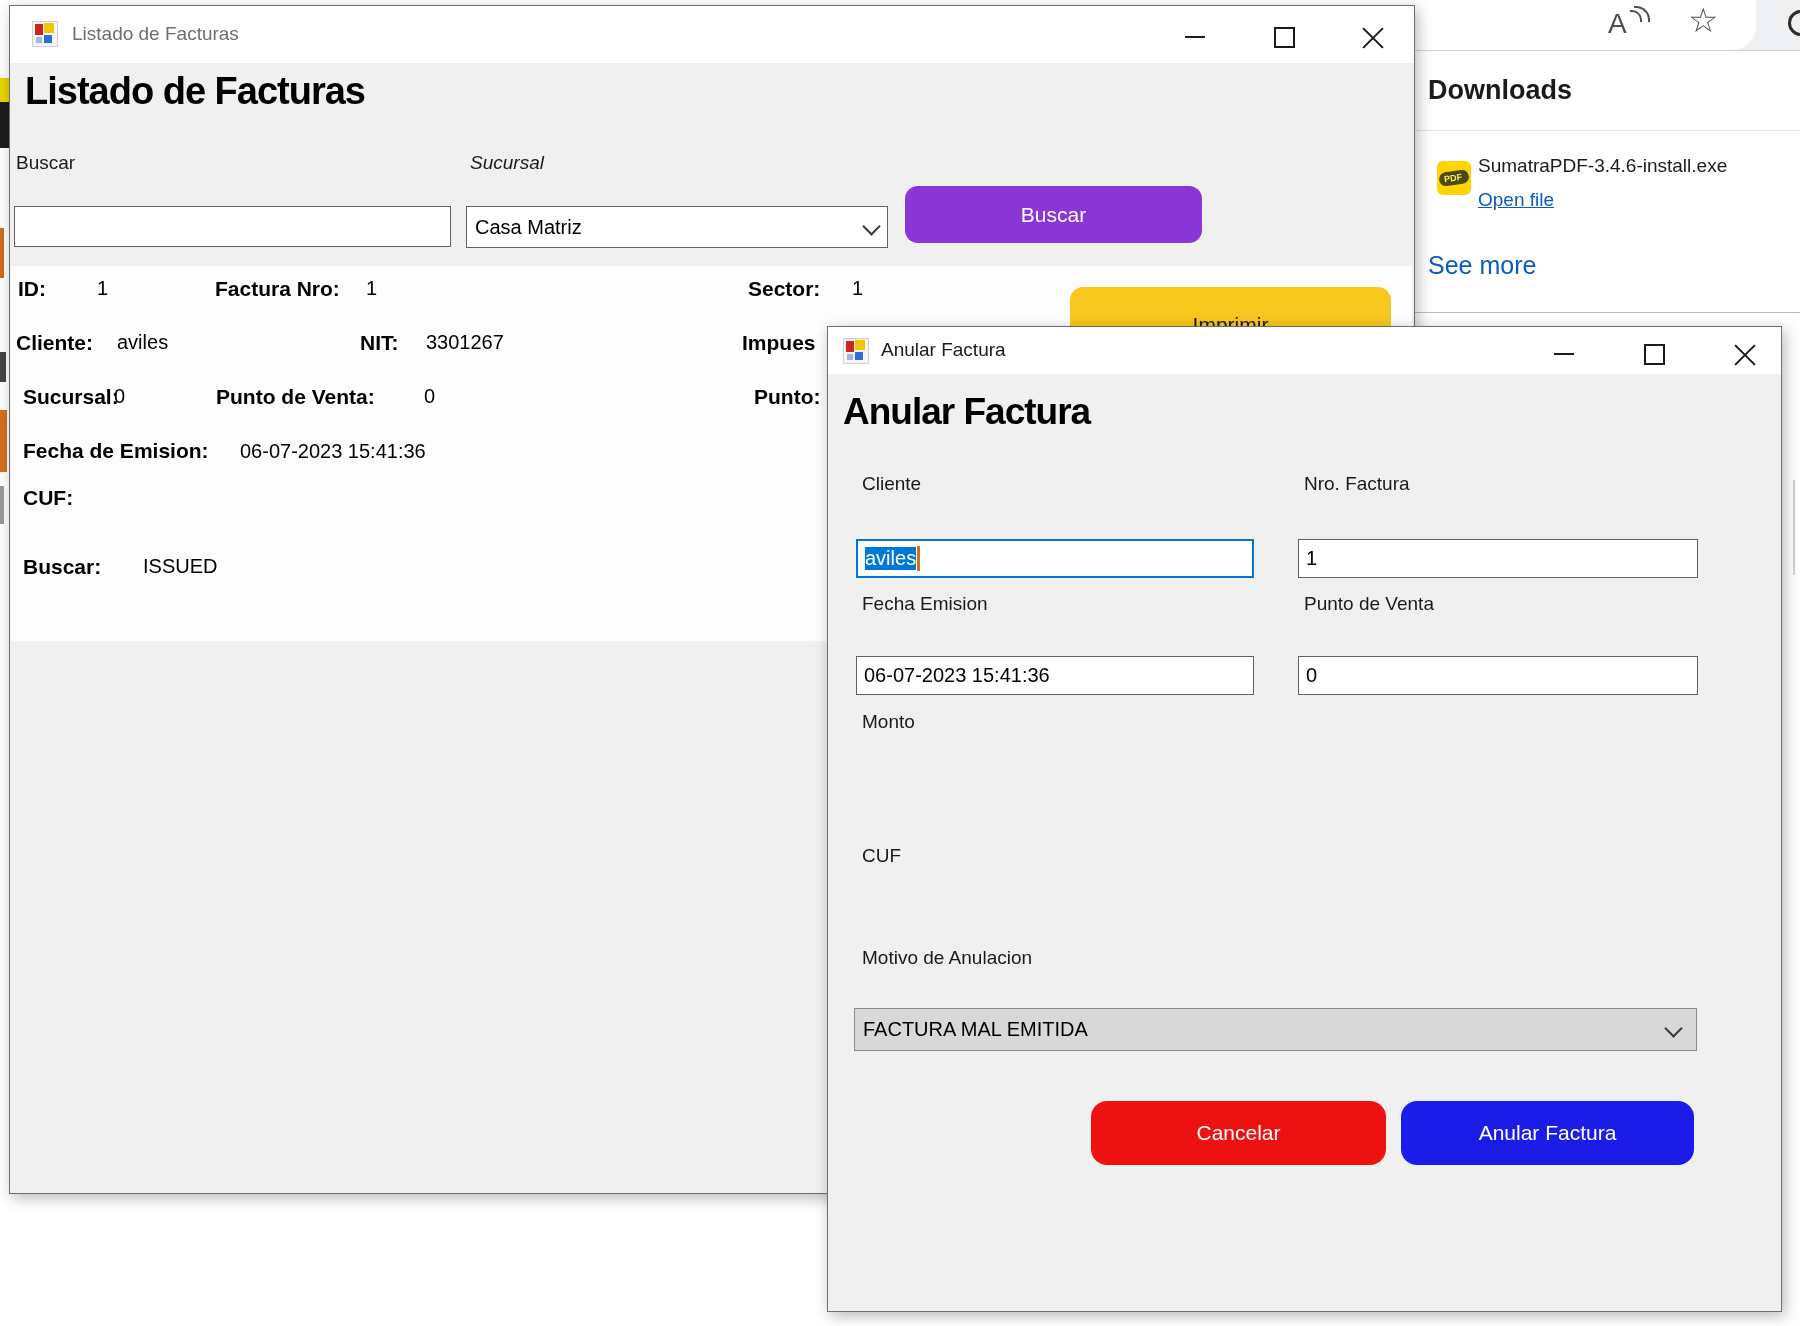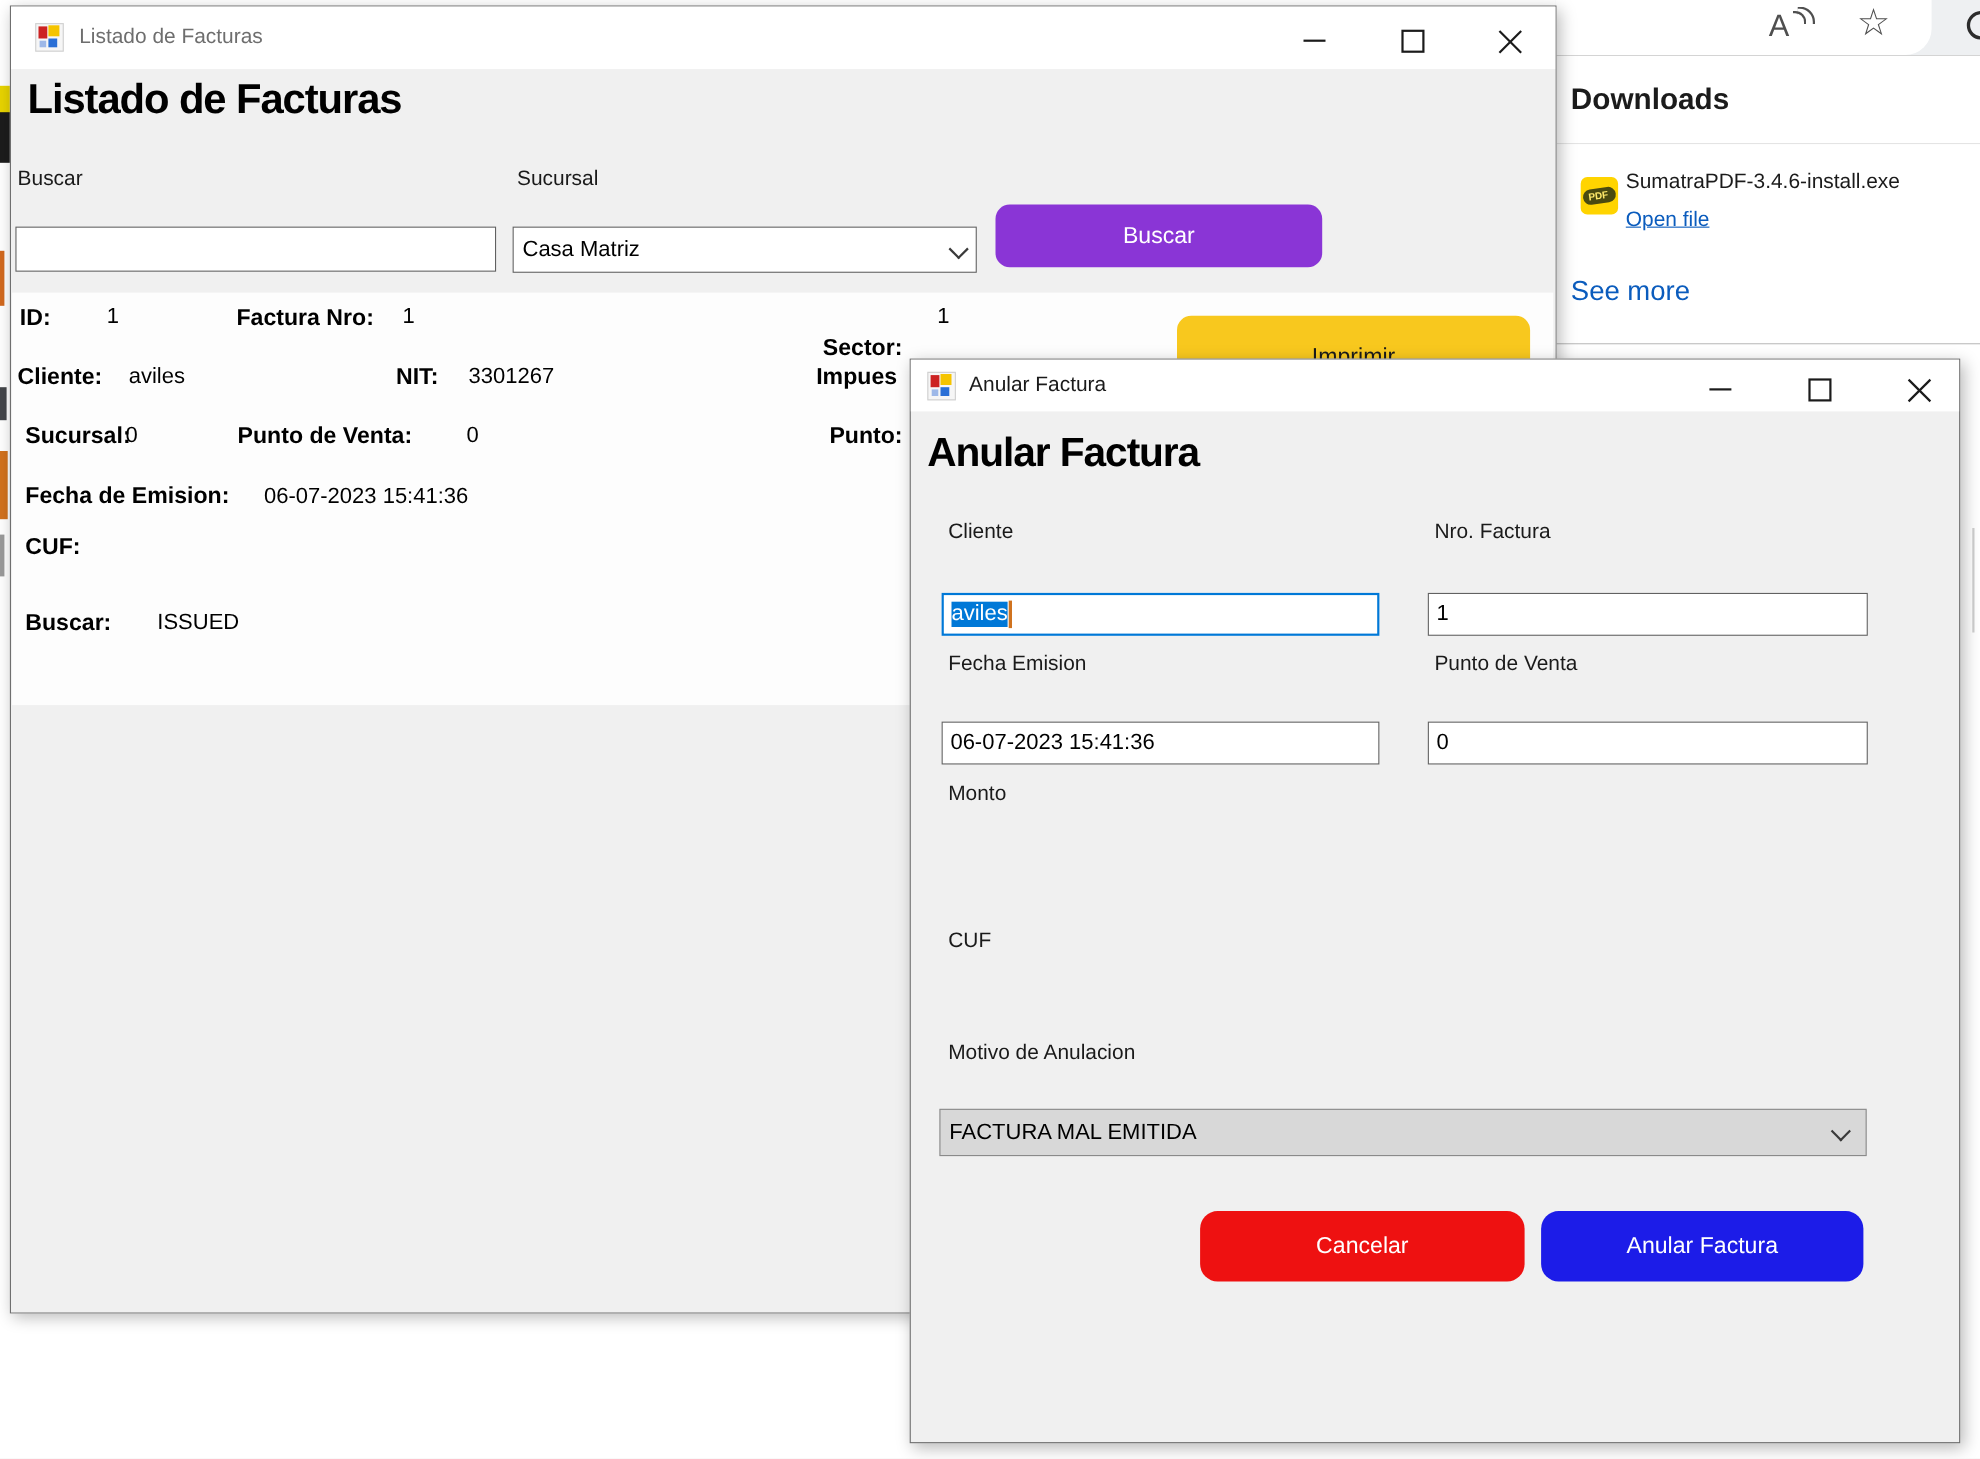--- a/index.html
+++ b/index.html
@@ -92,38 +92,38 @@
   </div>
   <div class="abs" style="left:0;top:57px;right:0;bottom:0;background:#f0f0f0;"></div>
 
   <div class="abs" style="left:1px;top:260px;width:1401px;height:375px;background:#fdfdfd;"></div>
 </div>
 
 <div class="abs" style="left:0;top:0;width:1800px;height:1326px;z-index:11;pointer-events:none;">
   <div class="abs h1" style="left:25px;top:70px;">Listado de Facturas</div>
 
   <div class="abs lbl" style="left:16px;top:152px;">Buscar</div>
-  <div class="abs lbl" style="left:470px;top:152px;">Sucursal</div>
+  <div class="abs lbl" style="left:470px;top:152px;font-style:italic;">Sucursal</div>
 
   <div class="tbox" style="left:14px;top:206px;width:437px;height:41px;pointer-events:auto;">
     <input value="" style="">
   </div>
   <div class="combo" style="left:466px;top:206px;width:422px;height:42px;pointer-events:auto;">
     <span>Casa Matriz</span>
     <span class="chev" style="left:398px;top:13px;"></span>
   </div>
   <div class="btn" style="left:905px;top:186px;width:297px;height:57px;background:#8a35d6;border-radius:13px;pointer-events:auto;">Buscar</div>
 
   <div class="btn" style="left:1070px;top:287px;width:321px;height:60px;background:#f8c81e;color:#1a1a1a;border-radius:13px;align-items:flex-start;padding-top:26px;box-sizing:border-box;pointer-events:auto;">Imprimir</div>
 
   <span class="abs dlbl" style="left:18px;top:277px;">ID:</span>
   <span class="abs dval" style="left:97px;top:277px;">1</span>
   <span class="abs dlbl" style="left:215px;top:277px;">Factura Nro:</span>
   <span class="abs dval" style="left:366px;top:277px;">1</span>
-  <span class="abs dlbl" style="left:748px;top:277px;margin-top:28px;">Sector:</span>
+  <span class="abs dlbl" style="left:748px;top:277px;">Sector:</span>
   <span class="abs dval" style="left:852px;top:277px;">1</span>
 
   <span class="abs dlbl" style="left:16px;top:331px;">Cliente:</span>
   <span class="abs dval" style="left:117px;top:331px;">aviles</span>
   <span class="abs dlbl" style="left:360px;top:331px;">NIT:</span>
   <span class="abs dval" style="left:426px;top:331px;">3301267</span>
   <span class="abs dlbl" style="left:742px;top:331px;">Impues</span>
 
   <span class="abs dlbl" style="left:23px;top:385px;">Sucursal:</span>
   <span class="abs dval" style="left:114px;top:385px;">0</span>

